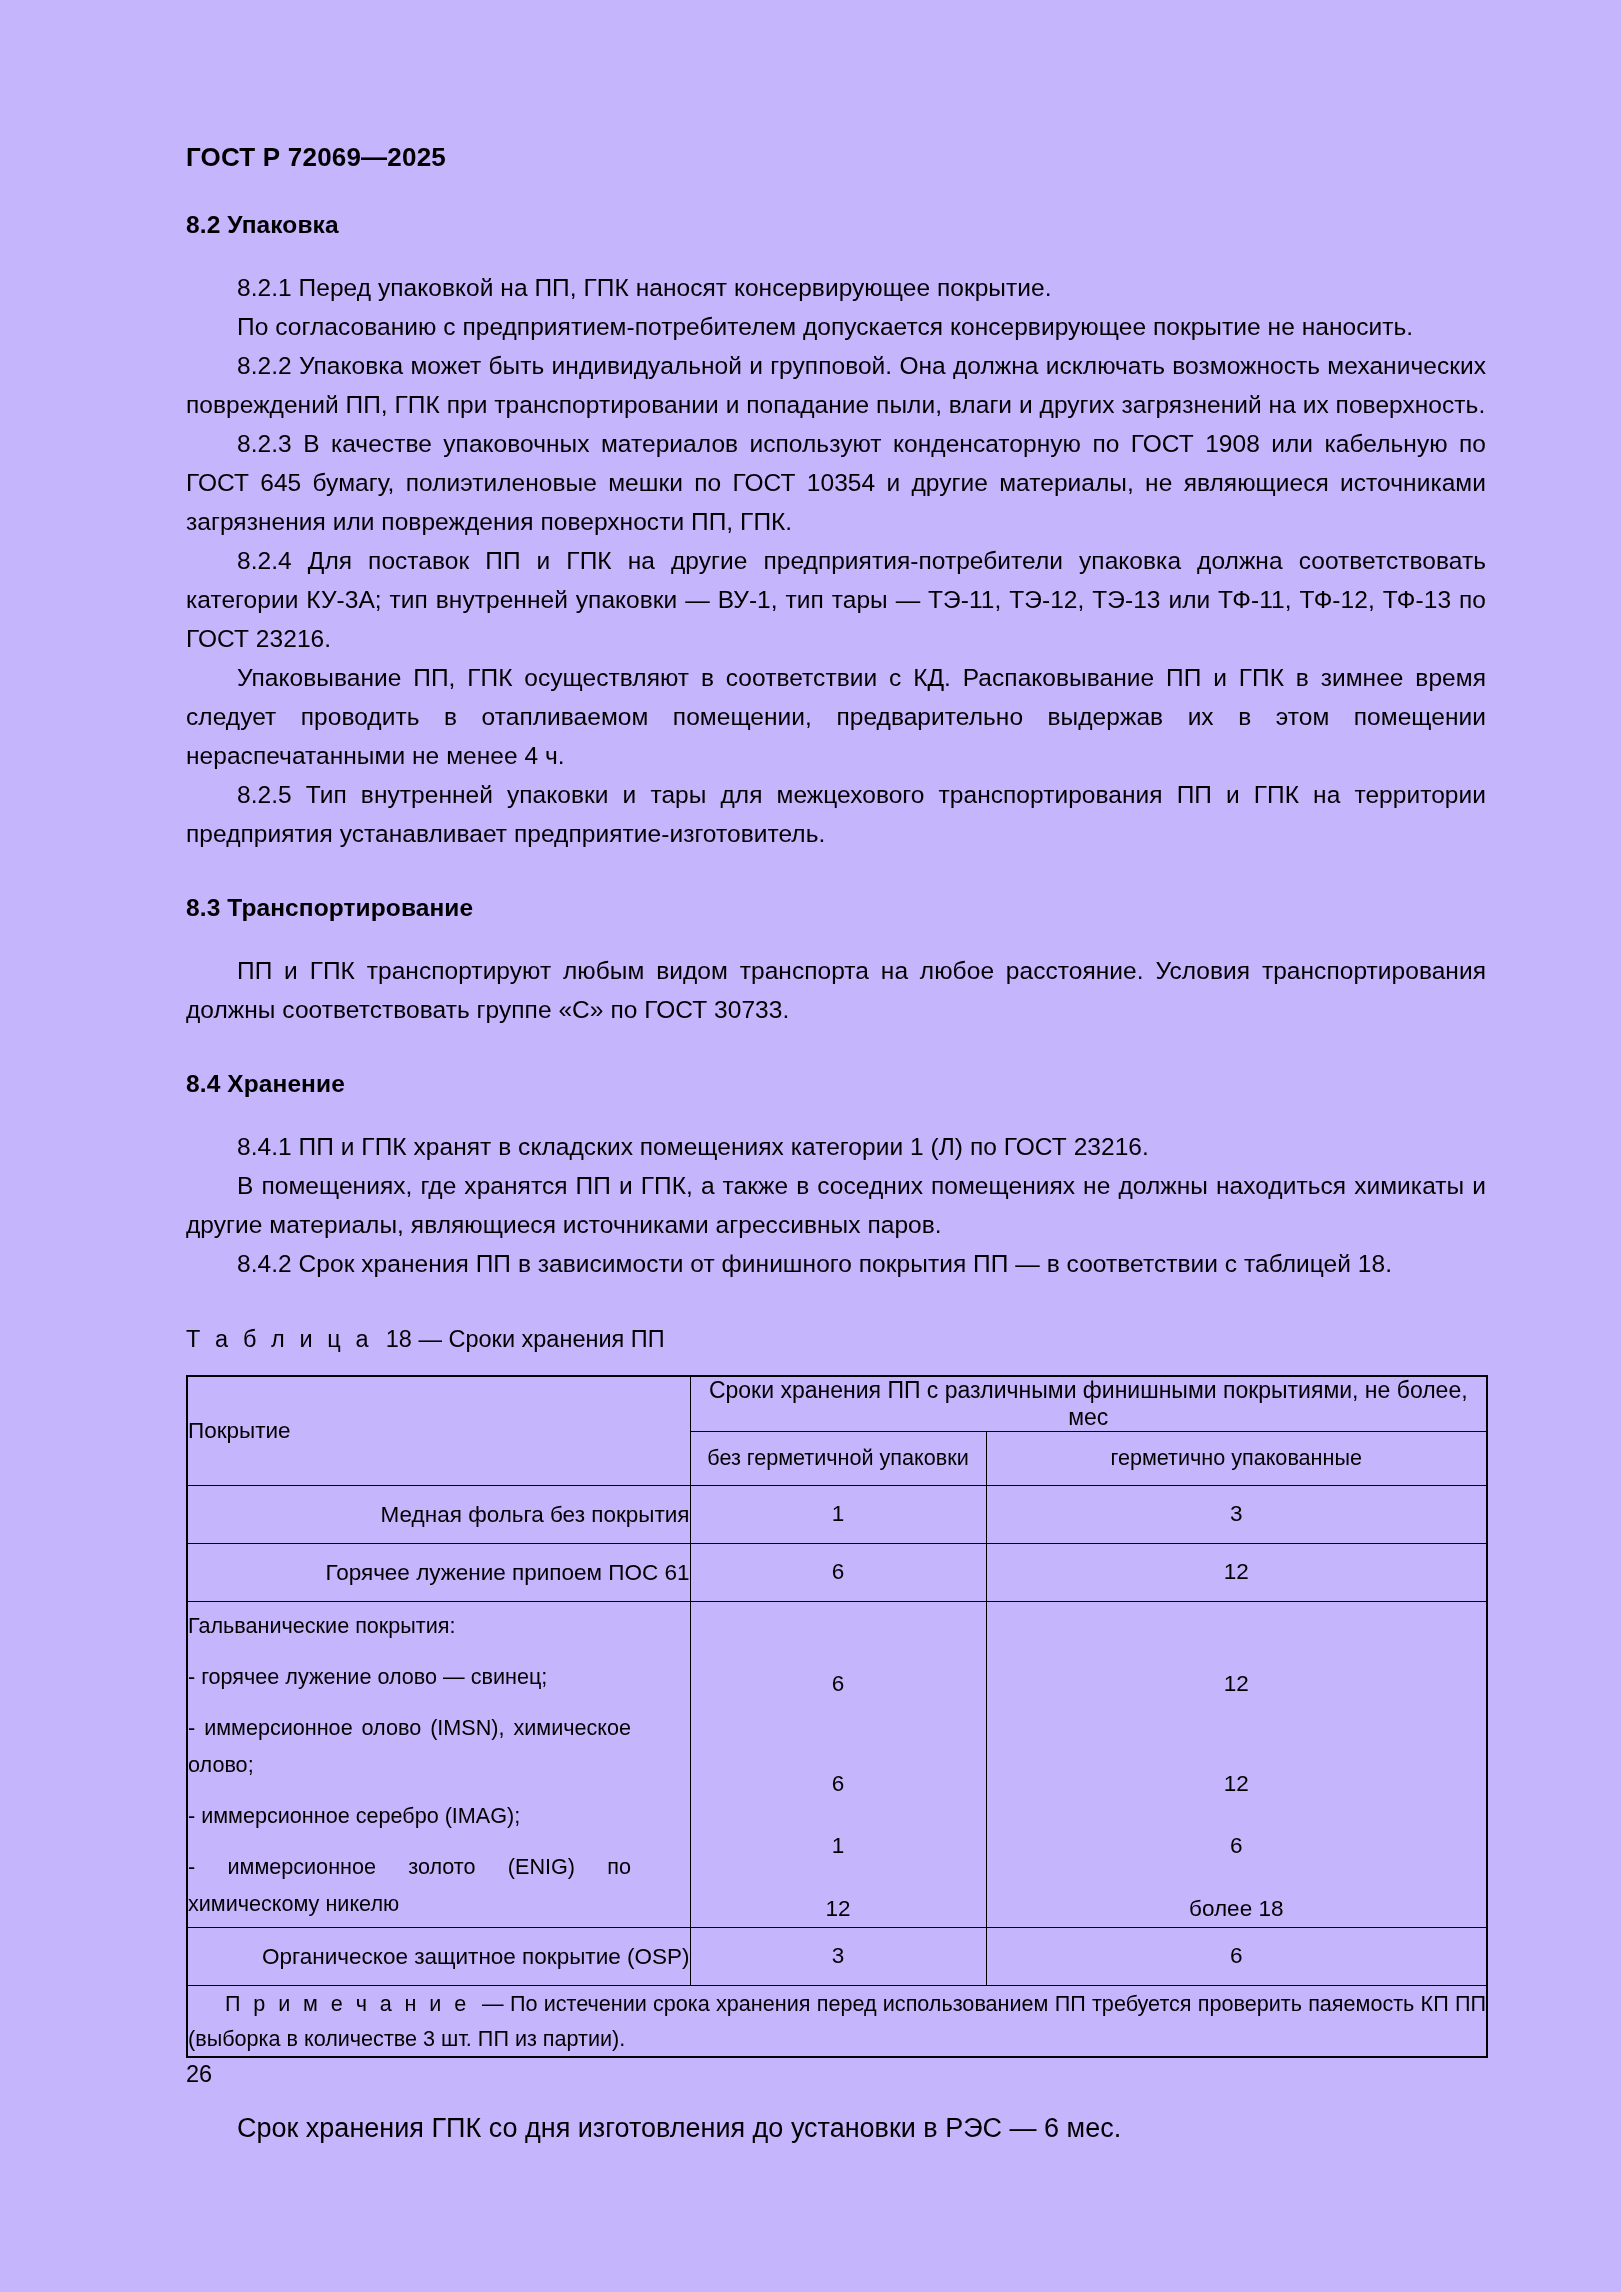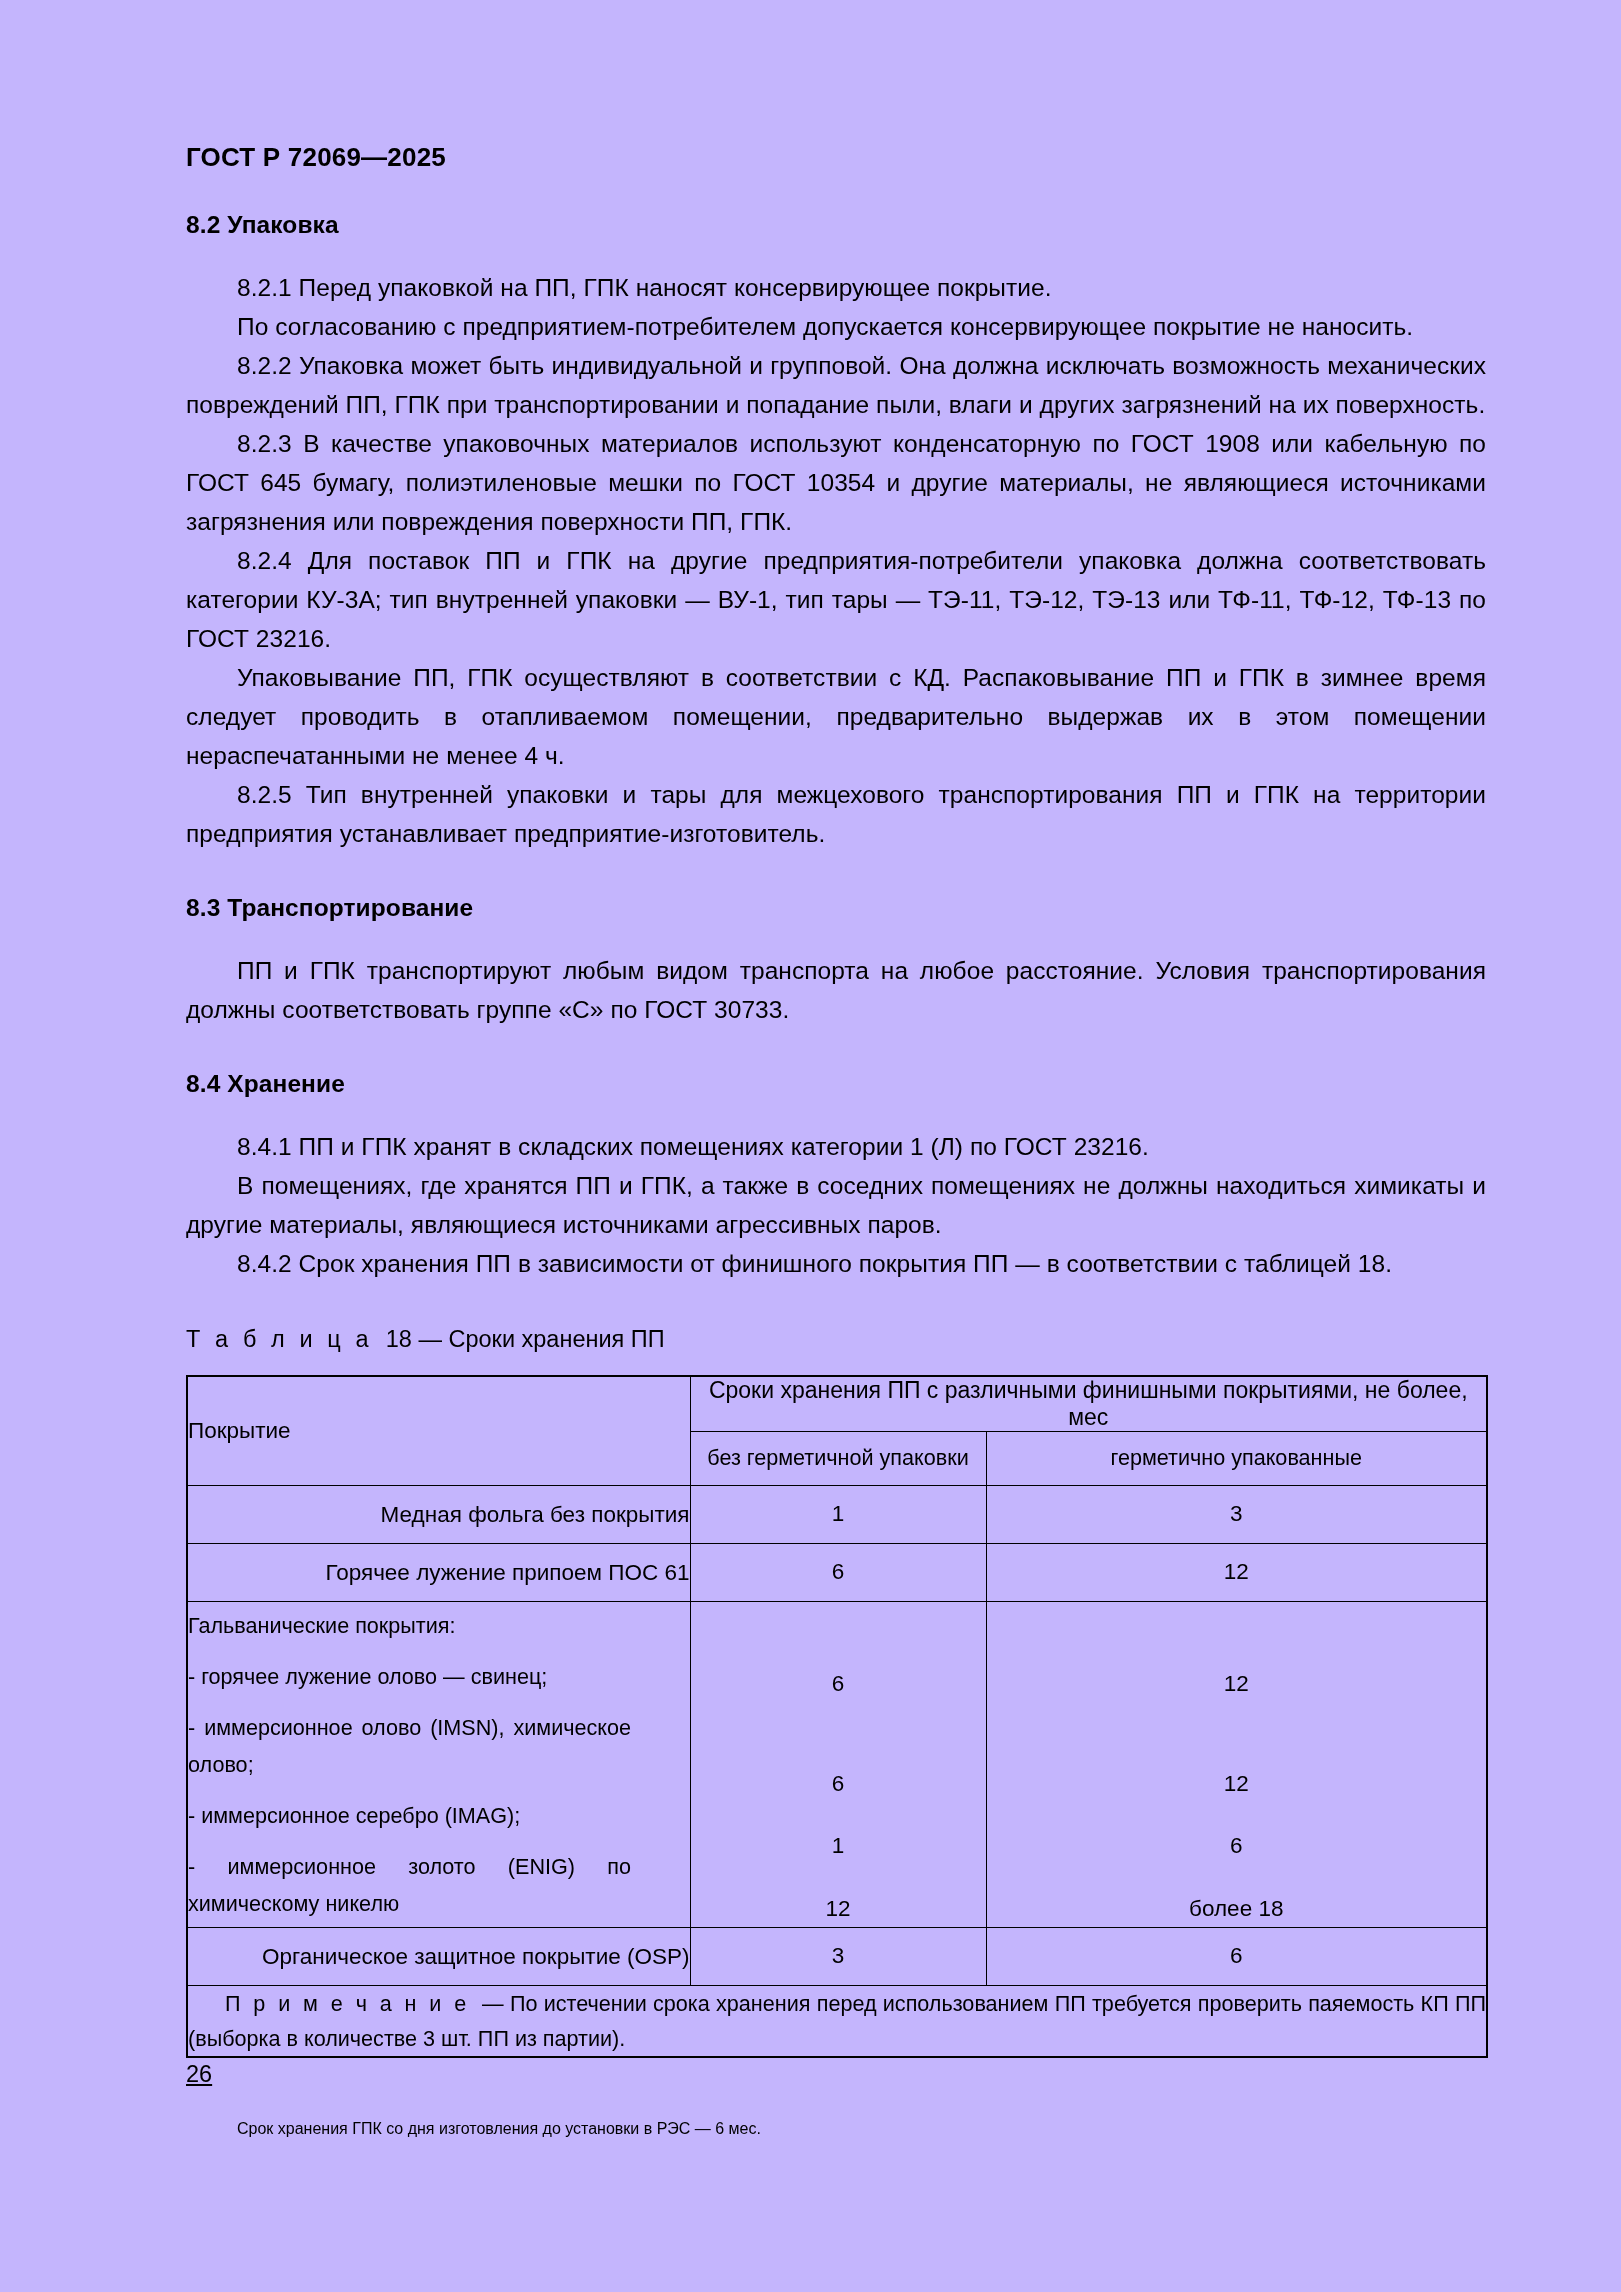--- a/index.html
+++ b/index.html
@@ -144,32 +144,31 @@
   td.note-cell {
     padding: 13.7px 21.6px 13.7px 21.6px;
     font-size: 21.6px;
     line-height: 35px;
     text-align: justify;
     text-justify: inter-word;
   }
   .note-label { letter-spacing: 3.3px; }
 
   .after-table {
-    font-size: 16px;
+    font-size: 27px;
     line-height: 39px;
     margin: 0;
     text-indent: 51px;
   }
 
   .page-number {
     position: absolute;
     left: 186px;
     top: 2061px;
     font-size: 23.5px;
-    text-decoration: underline;
   }
 </style>
 </head>
 <body>
 
 <div class="page">
 
   <div class="doc-header">ГОСТ Р 72069—2025</div>
 
   <div class="body-block">

